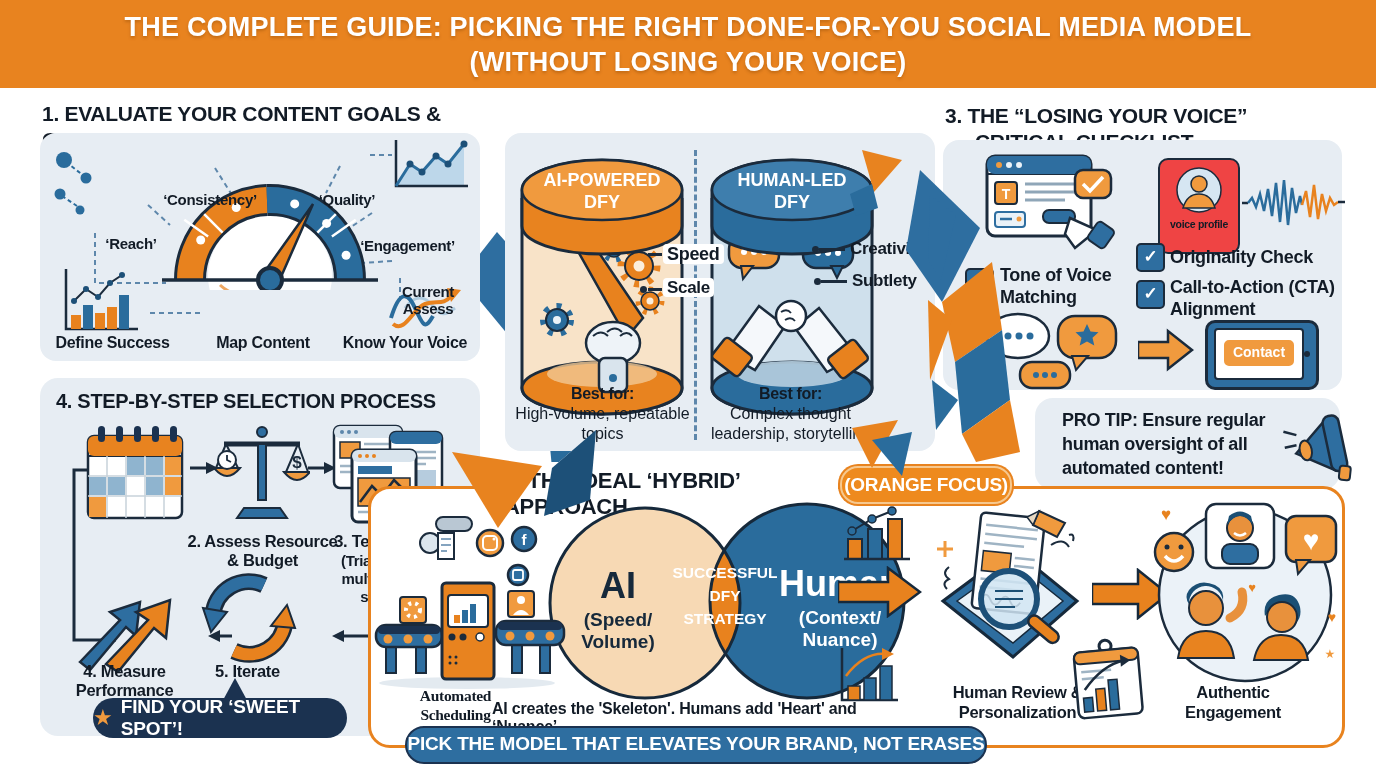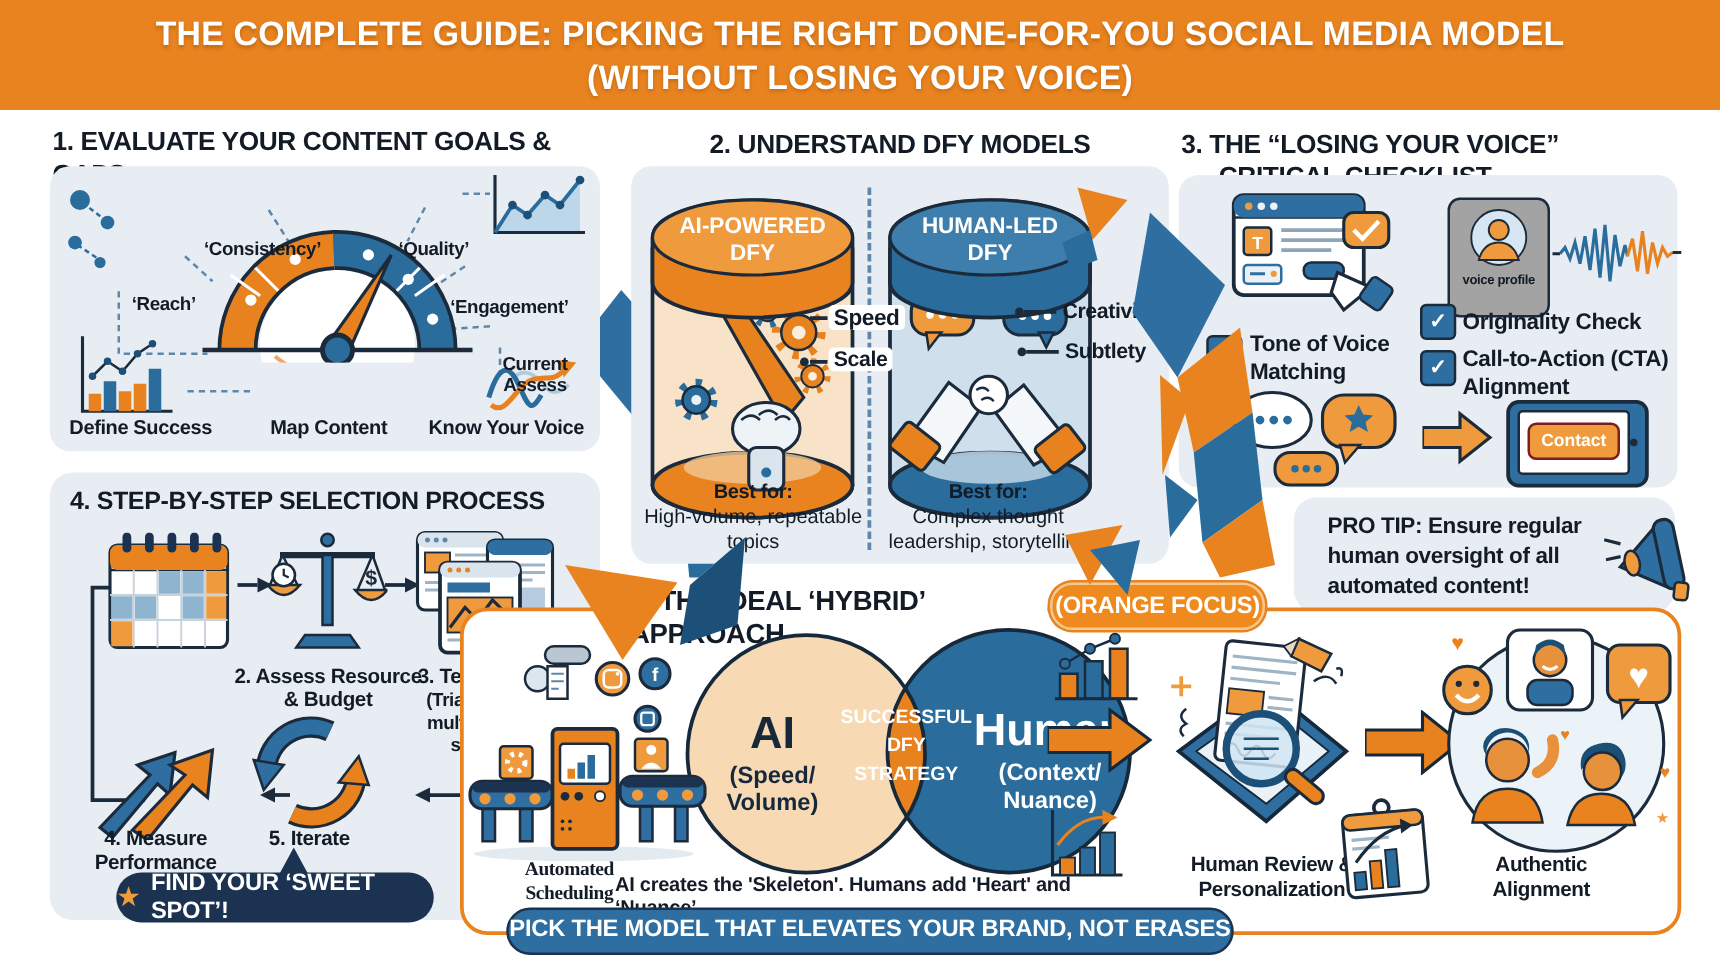--- a/index.html
+++ b/index.html
@@ -125,21 +125,20 @@
   <div class="t lbl c" style="left:150px;top:152px;width:120px;">‘Consistency’</div>
   <div class="t lbl c" style="left:302px;top:152px;width:90px;">‘Quality’</div>
   <div class="t lbl c" style="left:96px;top:196px;width:70px;text-align:center;">‘Reach’</div>
   <div class="t lbl c" style="left:350px;top:198px;width:115px;">‘Engagement’</div>
   <div class="t lbl c" style="left:388px;top:244px;width:80px;">Current Assess</div>
 
   <div class="t foot c" style="left:55px;top:334px;width:115px;">Define Success</div>
   <div class="t foot c" style="left:208px;top:334px;width:110px;">Map Content</div>
   <div class="t foot c" style="left:340px;top:334px;width:130px;">Know Your Voice</div>
 
-  <div class="t hdr c" style="left:505px;top:103px;width:430px;">2. UNDERSTAND DFY MODELS</div>
   <div class="panel" style="left:505px;top:133px;width:430px;height:318px;"></div>
   <div class="abs" style="left:694px;top:150px;height:290px;border-left:3px dashed #5E87AB;"></div>
 
   <svg class="abs" style="left:517px;top:138px;" width="170" height="302" viewBox="0 0 170 302">
     <path d="M5,60 V250 A80,26 0 0 0 165,250 V60" fill="#F8E3C8" stroke="#1B2B3C" stroke-width="3"></path>
     <ellipse cx="85" cy="250" rx="80" ry="26" fill="#E8831F" stroke="#1B2B3C" stroke-width="3"></ellipse>
     <ellipse cx="85" cy="236" rx="55" ry="13" fill="#F1C894" opacity="0.8"></ellipse>
     <polygon points="58,108 72,100 126,180 116,192 102,186" fill="#E8821E" stroke="#1B2B3C" stroke-width="2.5"></polygon>
     <polygon points="50,96 66,92 61,112" fill="#C9CED6" stroke="#1B2B3C" stroke-width="2"></polygon>
     <g>
@@ -241,21 +240,21 @@
       <circle cx="44" cy="69" r="2.5" fill="#F09A3E"></circle>
     <rect x="100" y="20" width="36" height="28" rx="8" fill="#F09A3E" stroke="#1B2B3C" stroke-width="2.5"></rect>
     <polyline points="108,34 115,41 128,27" fill="none" stroke="#FFFFFF" stroke-width="3.5"></polyline>
     <polygon points="95,68 122,80 100,98 90,84" fill="#FFFFFF" stroke="#1B2B3C" stroke-width="2.5"></polygon>
     <rect x="116" y="74" width="20" height="22" rx="4" transform="rotate(35 126 85)" fill="#2E6EA0" stroke="#1B2B3C" stroke-width="2"></rect>
   </svg>
 
   <div class="chk" style="left:965px;top:268px;"><span>✓</span></div>
   <div class="t" style="left:1000px;top:264px;width:155px;font-size:18px;line-height:22px;">Tone of Voice Matching</div>
 
-  <div class="abs" style="left:1158px;top:158px;width:78px;height:92px;background:#a3a3a3;border:2.5px solid #1B2B3C;border-radius:10px;">
+  <div class="abs" style="left:1158px;top:158px;width:78px;height:92px;background:#ef4444;border:2.5px solid #1B2B3C;border-radius:10px;">
     <svg style="margin:6px auto 0;display:block;" width="48" height="48" viewBox="0 0 48 48">
       <circle cx="24" cy="24" r="22" fill="#D6E6F2" stroke="#1B2B3C" stroke-width="1.5"></circle>
       <circle cx="24" cy="18" r="8" fill="#F09A3E" stroke="#1B2B3C" stroke-width="1.5"></circle>
       <path d="M8,42 q4,-14 16,-14 q12,0 16,14 Z" fill="#F09A3E" stroke="#1B2B3C" stroke-width="1.5"></path>
     </svg>
     <div class="t c" style="position:static;font-size:10.5px;margin-top:4px;">voice profile</div>
   </div>
 
   <svg class="abs" style="left:1240px;top:172px;" width="106" height="62" viewBox="0 0 106 62">
     <path d="M2,31 h6" stroke="#1B2B3C" stroke-width="2.5"></path>
@@ -289,21 +288,21 @@
         <circle cx="74" cy="67" r="3"></circle>
       </g>
   </svg>
 
   <svg class="abs" style="left:1138px;top:328px;" width="58" height="44" viewBox="0 0 58 44">
     <polygon points="0,14 30,14 30,3 54,22 30,41 30,30 0,30" fill="#F09A3E" stroke="#1B2B3C" stroke-width="2.5"></polygon>
   </svg>
 
   <div class="abs" style="left:1205px;top:320px;width:108px;height:64px;background:#2E6EA0;border:3px solid #1B2B3C;border-radius:10px;">
     <div class="abs" style="left:6px;top:5px;width:86px;height:48px;background:#fff;border:2px solid #1B2B3C;border-radius:4px;"></div>
-    <div class="abs c w" style="left:14px;top:15px;width:70px;height:26px;background:#F09A3E;border:2px solid #7f1d1d;border-radius:7px;font-weight:bold;font-size:14px;line-height:24px;">
+    <div class="abs c w" style="left:14px;top:15px;width:70px;height:26px;background:#F09A3E;border:2px solid #ffffff;border-radius:7px;font-weight:bold;font-size:14px;line-height:24px;">
       <span>Contact</span>
     </div>
     <div class="dot" style="left:96px;top:28px;width:6px;height:6px;"></div>
   </div>
 
   <div class="panel" style="left:1035px;top:398px;width:305px;height:92px;border-radius:18px;"></div>
   <div class="t" style="left:1062px;top:408px;width:225px;font-size:18px;line-height:24px;">PRO TIP: Ensure regular human oversight of all automated content!</div>
   <svg class="abs" style="left:1283px;top:404px;" width="78" height="82" viewBox="0 0 78 82">
     <g transform="rotate(-12 39 41)">
       <path d="M4,20 L16,26 M2,36 L14,36" stroke="#1B2B3C" stroke-width="2.5"></path>
@@ -601,21 +600,21 @@
     <path d="M82,122 q16,-8 12,-26" stroke="#E8913C" stroke-width="9" stroke-linecap="round" fill="none"></path>
     <path d="M117,120 q-3,-17 14,-21 q17,-4 21,12 q2,10 -4,16 q0,-12 -11,-14 q-14,-2 -20,7 Z" fill="#1B4F74"></path>
     <circle cx="134" cy="121" r="15" fill="#E8913C" stroke="#1B2B3C" stroke-width="2"></circle>
     <path d="M106,164 q5,-25 27,-25 q23,0 27,25 Z" fill="#E8831F" stroke="#1B2B3C" stroke-width="2"></path>
     <text x="18" y="24" text-anchor="middle" font-size="17" fill="#E8831F">♥</text>
     <text x="104" y="96" text-anchor="middle" font-size="13" fill="#E8831F">♥</text>
     <text x="184" y="126" text-anchor="middle" font-size="14" fill="#E8831F">♥</text>
     <text x="182" y="162" text-anchor="middle" font-size="12" fill="#F09A3E">★</text>
   </svg>
 
-  <div class="t c" style="left:1172px;top:682px;width:122px;font-size:16.5px;line-height:20px;">Authentic Alignment</div>
+  <div class="t c" style="left:1172px;top:682px;width:122px;font-size:16.5px;line-height:20px;">Authentic Engagement</div>
 
   <div class="abs c" style="left:405px;top:726px;width:578px;height:34px;background:#2E6EA0;border:2px solid #1B3250;border-radius:19px;">
     <span class="w" style="font-weight:bold;font-size:19px;line-height:32px;letter-spacing:-0.2px;">PICK THE MODEL THAT ELEVATES YOUR BRAND, NOT ERASES IT!</span>
   </div>
 
   <svg class="abs" style="left:0;top:0;pointer-events:none;" width="1376" height="768" viewBox="0 0 1376 768">
     <polygon points="862,150 902,160 874,192" fill="#E8831F"></polygon>
     <polygon points="850,194 872,184 878,208 856,216" fill="#2A6C9C"></polygon>
     <polygon points="920,170 980,228 942,302 906,250" fill="#2E6EA0"></polygon>
     <polygon points="942,302 992,262 1002,330 955,362" fill="#E8831F"></polygon>

